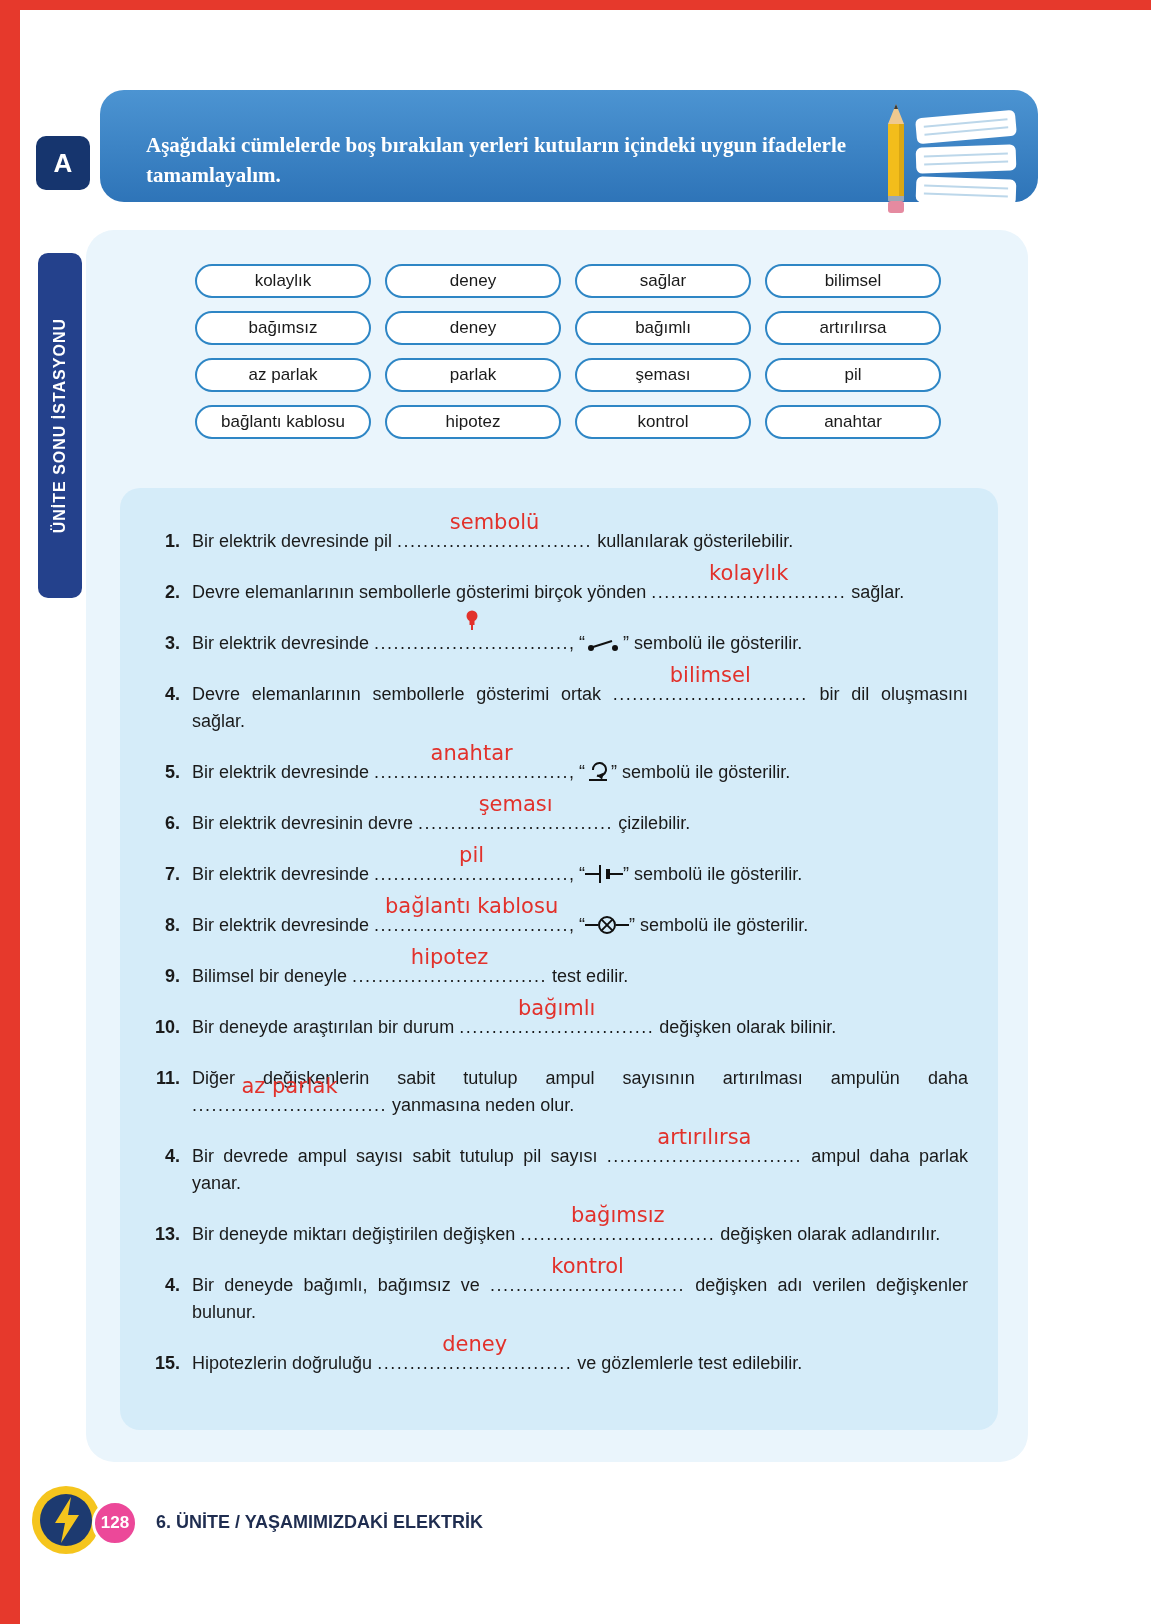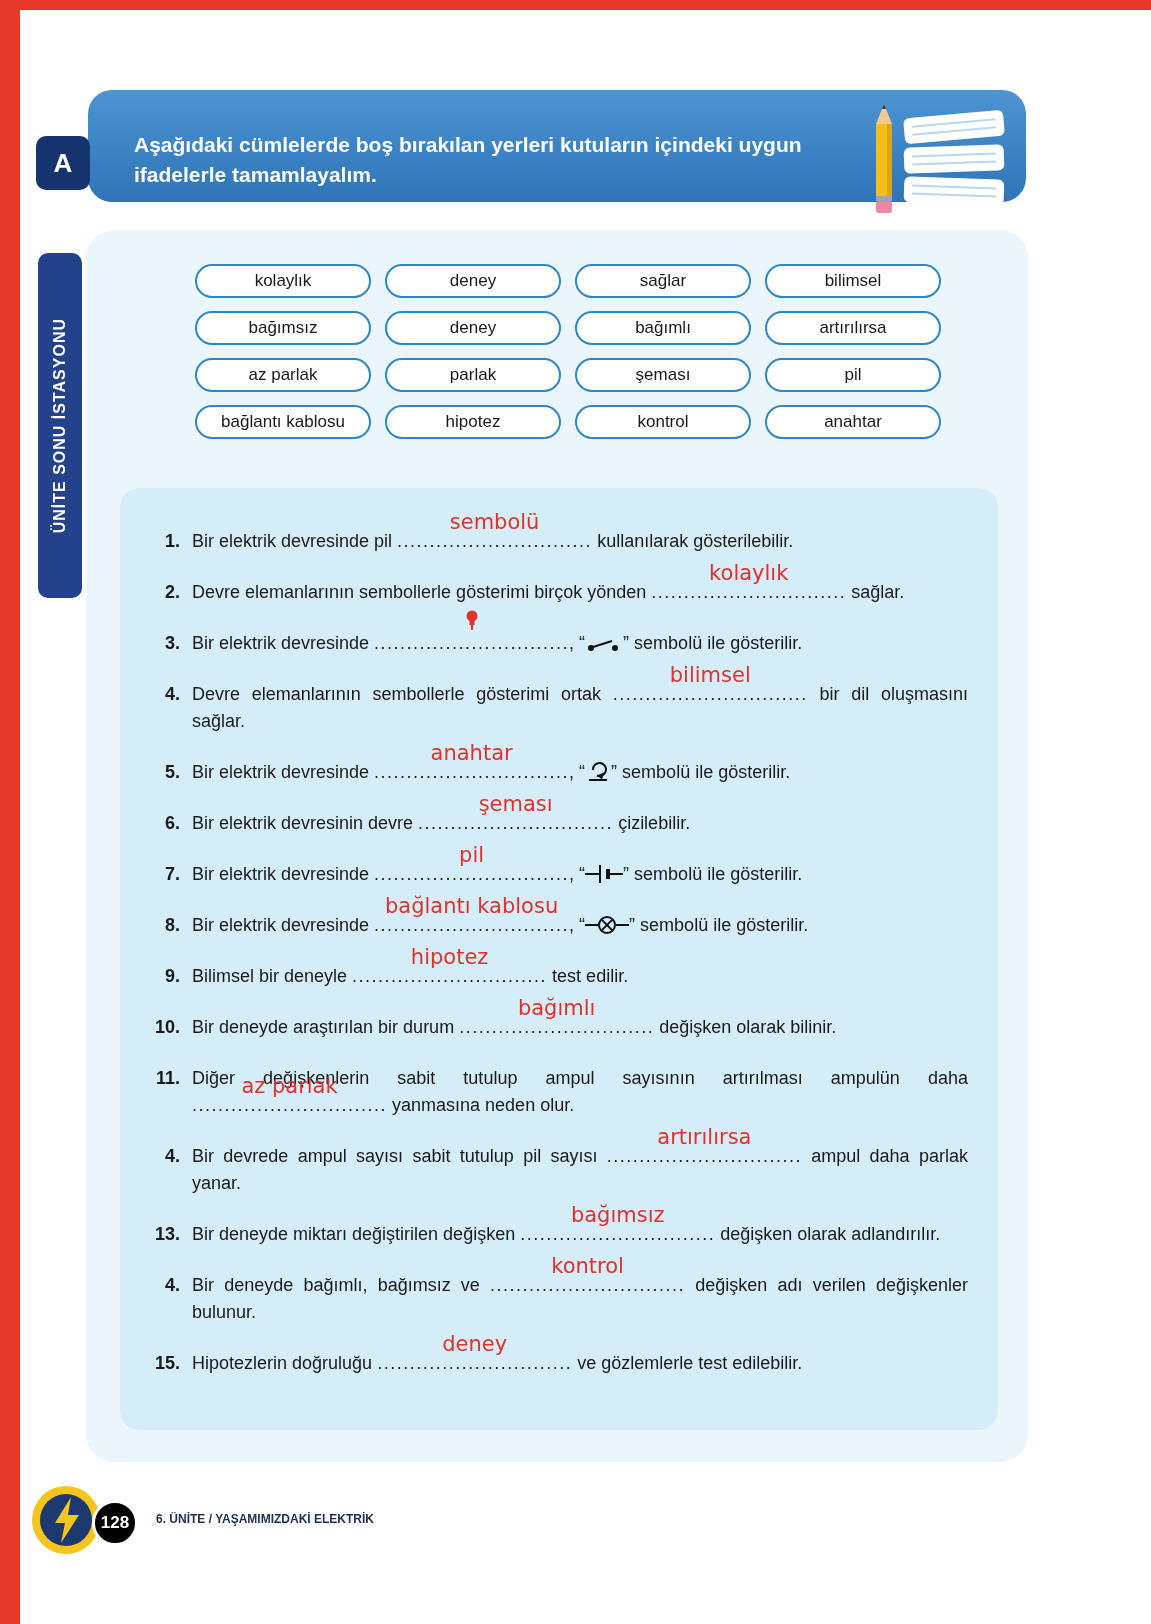--- a/index.html
+++ b/index.html
@@ -6,22 +6,22 @@
   body {
     width:1151px; height:1624px; position:relative; background:#ffffff;
     font-family:"Liberation Sans", sans-serif; color:#1a1a1a; overflow:hidden;
   }
   .top-strip { position:absolute; left:0; top:0; width:1151px; height:10px; background:#e6392c; }
   .left-strip { position:absolute; left:0; top:0; width:20px; height:1624px; background:#e6392c; }
 
   .outer-panel { position:absolute; left:86px; top:230px; width:942px; height:1232px;
     background:#eaf5fc; border-radius:28px; }
 
-  .header { position:absolute; left:88px; top:90px; width:938px; height:112px;
-    border-radius:24px; background:linear-gradient(180deg,#4c94d2,#2e74b8); }
+  .header { position:absolute; left:100px; top:90px; width:938px; height:112px;
+    border-radius:24px; background:linear-gradient(180deg,#4c94d2,#2e74b8);font-family:Liberation Serif, serif; }
   .header-text { position:absolute; left:46px; top:40px; width:720px; color:#ffffff;
     font-size:21px; font-weight:bold; line-height:1.45; }
   .pencil-art { position:absolute; right:14px; top:6px; }
 
   .badge-a { position:absolute; left:36px; top:136px; width:54px; height:54px;
     background:#16356e; border-radius:10px; color:#fff; font-size:26px; font-weight:bold;
     display:flex; align-items:center; justify-content:center; }
 
   .sidebar-tab { position:absolute; left:38px; top:253px; width:44px; height:345px;
     background:#24418c; border-radius:10px; display:flex; align-items:center; justify-content:center; }
@@ -44,23 +44,23 @@
   .qtext { flex:1; font-size:18px; line-height:27px; text-align:justify; }
   .blank { position:relative; white-space:nowrap; }
   .dots { letter-spacing:1.5px; }
   .answer { position:absolute; left:50%; transform:translateX(-50%); bottom:15px;
     color:#e2312b; font-size:21px; white-space:nowrap; font-family:"DejaVu Sans", sans-serif; }
   .sym { display:inline-block; }
   .sym svg { vertical-align:-4px; }
 
   .footer-bolt { position:absolute; left:30px; top:1484px; }
   .page-circle { position:absolute; left:92px; top:1500px; width:46px; height:46px;
-    border-radius:50%; background:#000000; border:3px solid #ffffff; box-sizing:border-box;
+    border-radius:50%; background:#ec4899; border:3px solid #ffffff; box-sizing:border-box;
     display:flex; align-items:center; justify-content:center; color:#fff; font-weight:bold; font-size:17px; }
-  .unit-title { position:absolute; left:156px; top:1512px; font-size:12px; font-weight:bold; color:#1f2d50; }
+  .unit-title { position:absolute; left:156px; top:1512px; font-size:18px; font-weight:bold; color:#1f2d50; }
 </style>
 </head>
 <body>
 
 <div class="top-strip"></div>
 <div class="left-strip"></div>
 
 <div class="outer-panel"></div>
 
 <div class="header">

